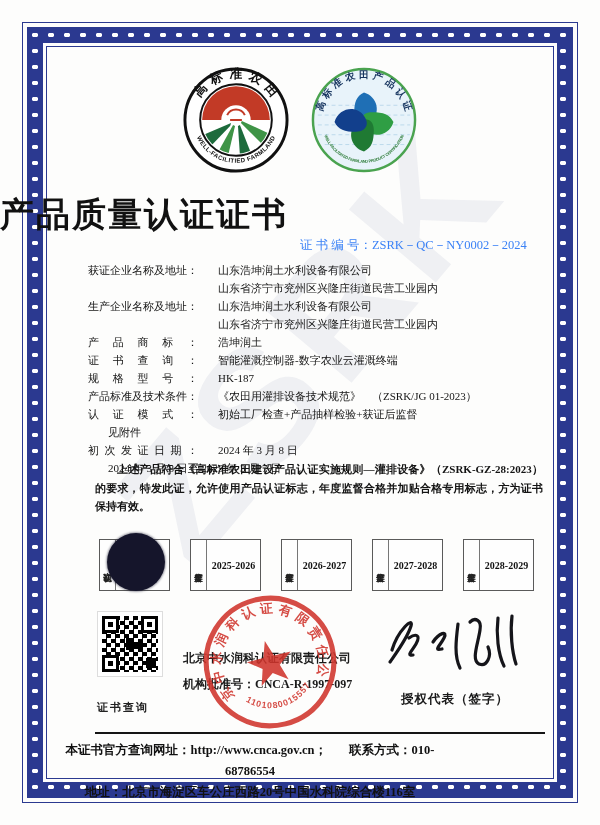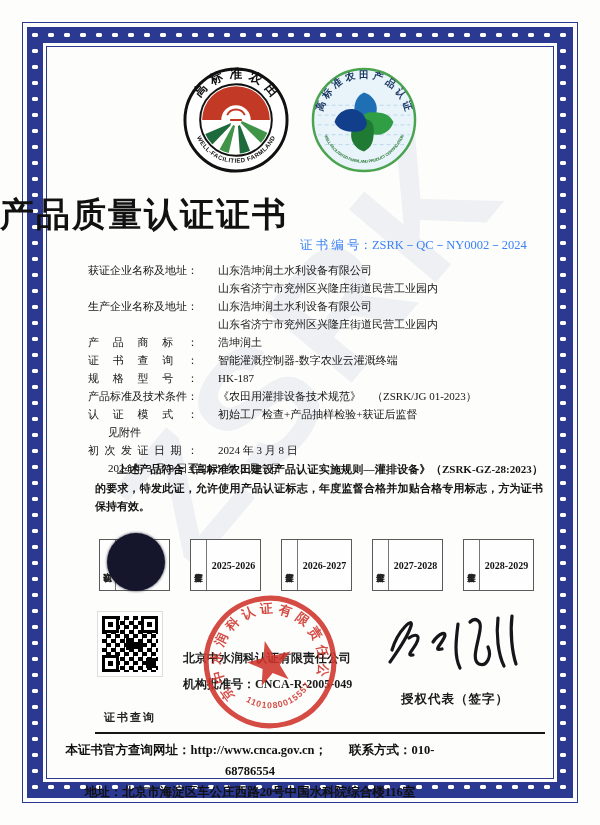--- a/index.html
+++ b/index.html
@@ -50,22 +50,22 @@
     background:#15152b; box-shadow:0 0 2px 1px rgba(21,21,43,0.4); }
 
   
   .qr { position:absolute; top:611px; left:97px; width:66px; height:66px; background:#fff; padding:4px; border:1px solid #ddd; }
   .qr-pat { position:relative; width:100%; height:100%;
     background:repeating-conic-gradient(#000 0% 25%, #fff 0% 50%); background-size:9px 9px; }
   .qr-finder { position:absolute; width:17px; height:17px; border:3px solid #000; background:#fff; }
   .qr-finder::after { content:""; position:absolute; inset:3px; background:#000; }
   .qr-f-tl { top:0; left:0; } .qr-f-tr { top:0; right:0; } .qr-f-bl { bottom:0; left:0; }
   .qr-blob { position:absolute; background:#000; }
-  .qr-caption { position:absolute; top:700px; left:97px; width:66px; text-align:center;
-    font-size:11px; font-weight:bold; letter-spacing:2px; color:#222;margin-top:10px; }
+  .qr-caption { position:absolute; top:700px; left:97px; width:66px; text-align:left;
+    font-size:11px; font-weight:bold; letter-spacing:2px; color:#222; }
 
   
   .issuer { position:absolute; top:645px; left:183px; font-size:12px; font-weight:bold; color:#1a1a1a; line-height:26px; white-space:nowrap; }
 
   
   .seal { position:absolute; top:590px; left:198px; width:144px; height:144px; transform:rotate(-14deg); opacity:0.88; }
 
   
   .signature { position:absolute; top:604px; left:378px; width:150px; height:82px; }
   .sign-caption { position:absolute; top:691px; left:401px; font-size:12.5px; font-weight:bold; color:#1a1a1a; letter-spacing:1px;font-family:Liberation Serif, serif; }
@@ -229,21 +229,21 @@
       <div class="qr-finder qr-f-bl"></div>
       <div class="qr-blob" style="right:2px;bottom:4px;width:10px;height:10px;"></div>
       <div class="qr-blob" style="left:24px;top:22px;width:8px;height:12px;"></div>
       <div class="qr-blob" style="right:16px;top:26px;width:11px;height:7px;"></div>
     </div>
   </div>
   <div class="qr-caption">证书查询</div>
 
   <div class="issuer">
     <div>北京中水润科认证有限责任公司</div>
-    <div><span>机构批准号：</span><span>CNCA-R-2005-049</span></div>
+    <div><span>机构批准号：</span><span>CNCA-R-1997-097</span></div>
   </div>
 
   <svg class="seal" viewBox="0 0 140 140">
     <defs>
       <path id="sealTop" d="M 28.4 94 A 48 48 0 1 1 111.6 94" fill="none"></path>
       <path id="sealBot" d="M 31 92.5 A 45 45 0 0 0 109 92.5" fill="none"></path>
     </defs>
     <circle cx="70" cy="70" r="62" fill="none" stroke="#d0342c" stroke-width="5"></circle>
     <polygon points="70,49 75.3,64.7 91.9,64.9 78.6,74.8 83.5,90.6 70,81 56.5,90.6 61.4,74.8 48.1,64.9 64.7,64.7" fill="#d0342c"></polygon>
     <text font-size="12.5" font-weight="bold" fill="#d0342c" font-family="'Liberation Sans',sans-serif">

